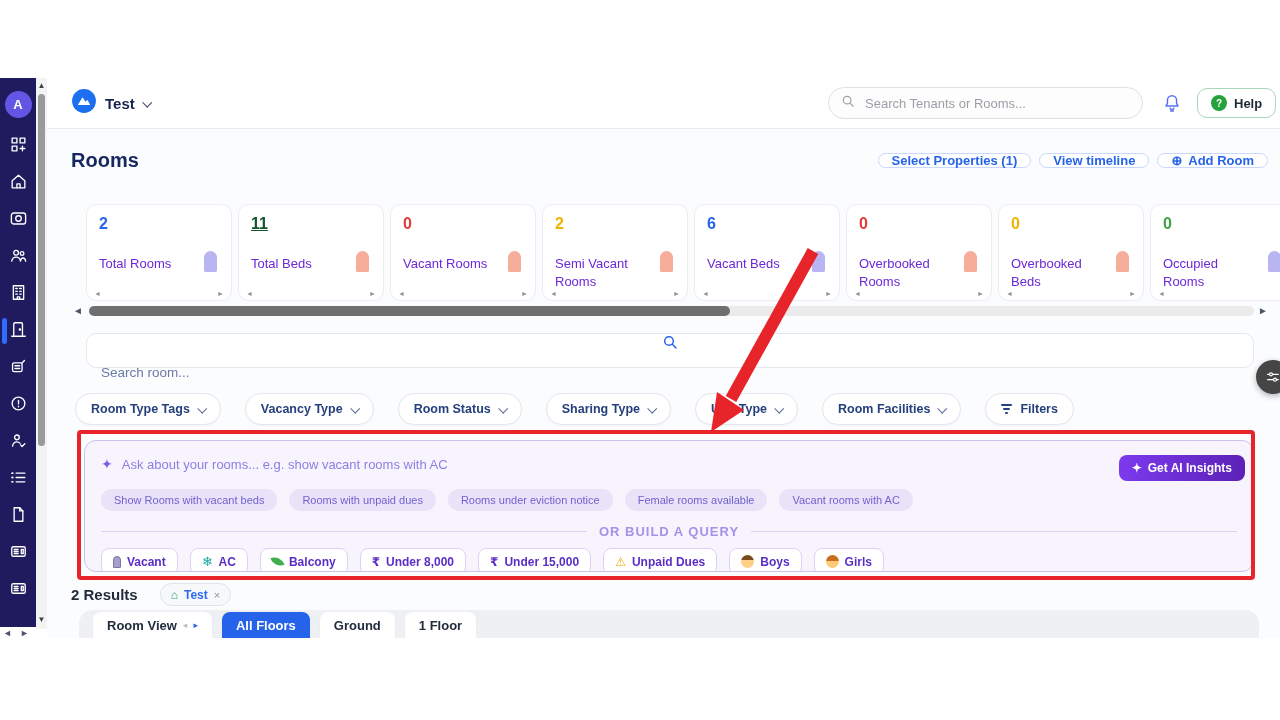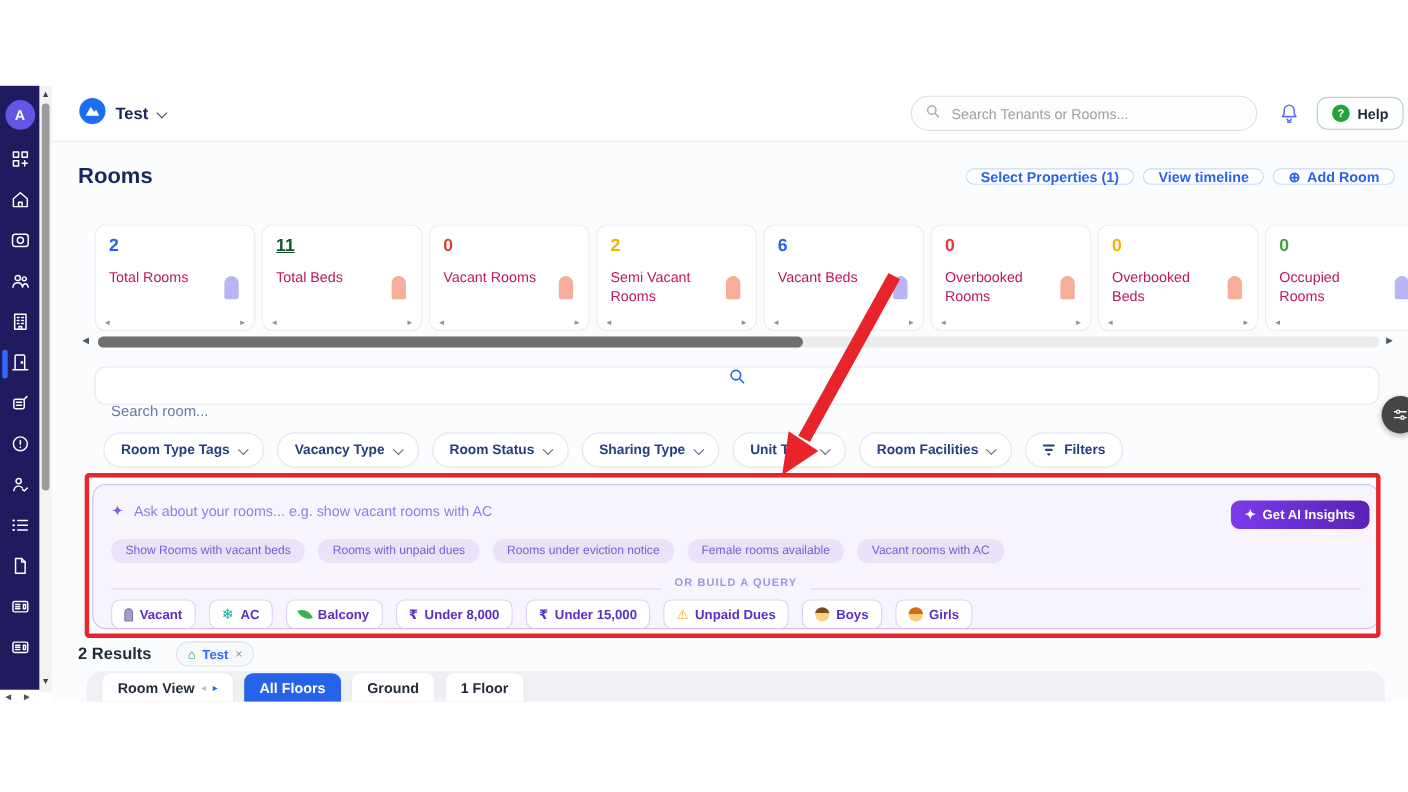--- a/index.html
+++ b/index.html
@@ -43,57 +43,57 @@
   .page-title{position:absolute;left:24px;top:71px;font-size:20px;font-weight:700;color:#16265e;}
   .actions{position:absolute;right:12px;top:75px;display:flex;gap:8px;}
   .btn-o{display:inline-flex;align-items:center;gap:6px;height:15px;padding:0 13px;border:1.5px solid #c9d8fb;border-radius:9px;
         background:#fff;color:#2563eb;font-weight:700;font-size:13px;}
 
   
   .cards{position:absolute;left:39px;top:126px;right:0;height:100px;display:flex;gap:6px;overflow:hidden;}
   .card{position:relative;flex:0 0 146px;height:97px;background:#fff;border:1px solid #ececf2;border-radius:10px;
         box-sizing:border-box;padding:10px 12px;}
   .card .val{font-size:16px;font-weight:700;}
-  .card .lbl{margin-top:10px;font-size:13px;color:#be185d;line-height:1.35;width:88px;}
+  .card .lbl{margin-top:22px;font-size:13px;color:#6d28d9;line-height:1.35;width:88px;}
   .door{position:absolute;right:14px;top:46px;width:13px;height:21px;border-radius:7px 7px 2px 2px;}
   .tint-purple{background:#b9b4f2;}
   .tint-salmon{background:#f6ad9a;}
   .mini-arr{position:absolute;bottom:3px;font-size:7px;color:#8f8f8f;}
   .mini-arr.l{left:7px}.mini-arr.r{right:7px}
 
   .hscroll{position:absolute;left:42px;top:228px;right:26px;height:10px;background:#ebebeb;border-radius:6px;}
   .hscroll .thumb{position:absolute;left:0;top:0;height:10px;width:55%;background:#6f6f6f;border-radius:6px;}
   .hs-arr{position:absolute;top:227px;font-size:10px;color:#4b5563;}
   .hs-arr.l{left:26px}.hs-arr.r{right:12px}
 
   
   .room-search{position:absolute;left:39px;top:255px;width:1168px;height:35px;border:1px solid #e7e8ef;border-radius:10px;
         background:#fff;display:flex;align-items:center;gap:10px;padding:0 14px;box-sizing:border-box;flex-direction:column;}
   .room-search input{border:0;outline:0;font-size:13.5px;color:#333;width:100%;background:transparent;font-family:inherit;}
   .room-search input::placeholder{color:#6b7aa6;}
-  .fchips{position:absolute;left:47px;top:315px;display:flex;gap:12px;}
+  .fchips{position:absolute;left:28px;top:315px;display:flex;gap:24px;}
   .fchip{display:inline-flex;align-items:center;gap:8px;height:30px;padding:0 15px;background:#fff;border:1px solid #e4e6ee;
         border-radius:999px;color:#25407d;font-size:12.5px;font-weight:600;box-shadow:0 1px 2px rgba(20,30,60,.04);}
   .fchip .chev{color:#5a6a92;}
   .flt-icon{display:inline-flex;flex-direction:column;gap:2.5px;align-items:center;}
   .flt-icon i{display:block;height:1.6px;background:#25407d;border-radius:2px;}
   .flt-icon i:nth-child(1){width:11px}.flt-icon i:nth-child(2){width:7px}.flt-icon i:nth-child(3){width:3px}
 
   
   .ai-panel{position:absolute;left:37px;top:362px;width:1170px;height:132px;background:#f7f4fd;border:1.5px solid #cdc2ec;
         border-radius:12px;box-sizing:border-box;overflow:hidden;}
   .ai-row1{display:flex;align-items:center;gap:9px;margin:15px 0 0 16px;color:#8d7fe3;font-size:13px;}
   .sparkle{color:#7c5fe8;font-size:14px;}
   .ai-cta{position:absolute;right:8px;top:14px;height:26px;padding:0 13px;border:0;border-radius:8px;
         background:linear-gradient(90deg,#7c3aed,#5b21b6);color:#fff;font-size:12px;font-weight:700;
         display:flex;align-items:center;gap:6px;}
   .sugg-row{display:flex;gap:12px;margin:17px 0 0 16px;}
   .sugg{height:22px;display:inline-flex;align-items:center;padding:0 13px;background:#e9e2f8;border-radius:999px;
         color:#7163cf;font-size:11px;}
-  .ai-div{display:flex;align-items:flex-end;gap:12px;margin:13px 16px 0 16px;color:#a393e8;font-size:10px;font-weight:700;
+  .ai-div{display:flex;align-items:center;gap:12px;margin:13px 16px 0 16px;color:#a393e8;font-size:13px;font-weight:700;
         letter-spacing:1px;}
   .ai-div:before,.ai-div:after{content:"";flex:1;height:1px;background:#ddd3f0;}
   .q-row{display:flex;gap:12px;margin:9px 0 15px 16px;}
   .qchip{height:25px;display:inline-flex;align-items:center;gap:6px;padding:0 11px;background:#fff;
         border:1px solid #ddd2f3;border-radius:8px;color:#5a2ec6;font-size:12px;font-weight:600;}
   .qi-door{width:8px;height:12px;border-radius:4px 4px 1px 1px;background:#a79ecb;border:1px solid #7d74a8;box-sizing:border-box;}
   .qi-snow{color:#1ba7a0;font-size:13px;}
   .qi-leaf{width:11px;height:11px;background:#3fae4e;border-radius:0 100% 0 100%;transform:rotate(-20deg);}
   .qi-rupee{color:#5a2ec6;font-weight:700;}
   .qi-warn{color:#f0a400;font-size:12px;}

